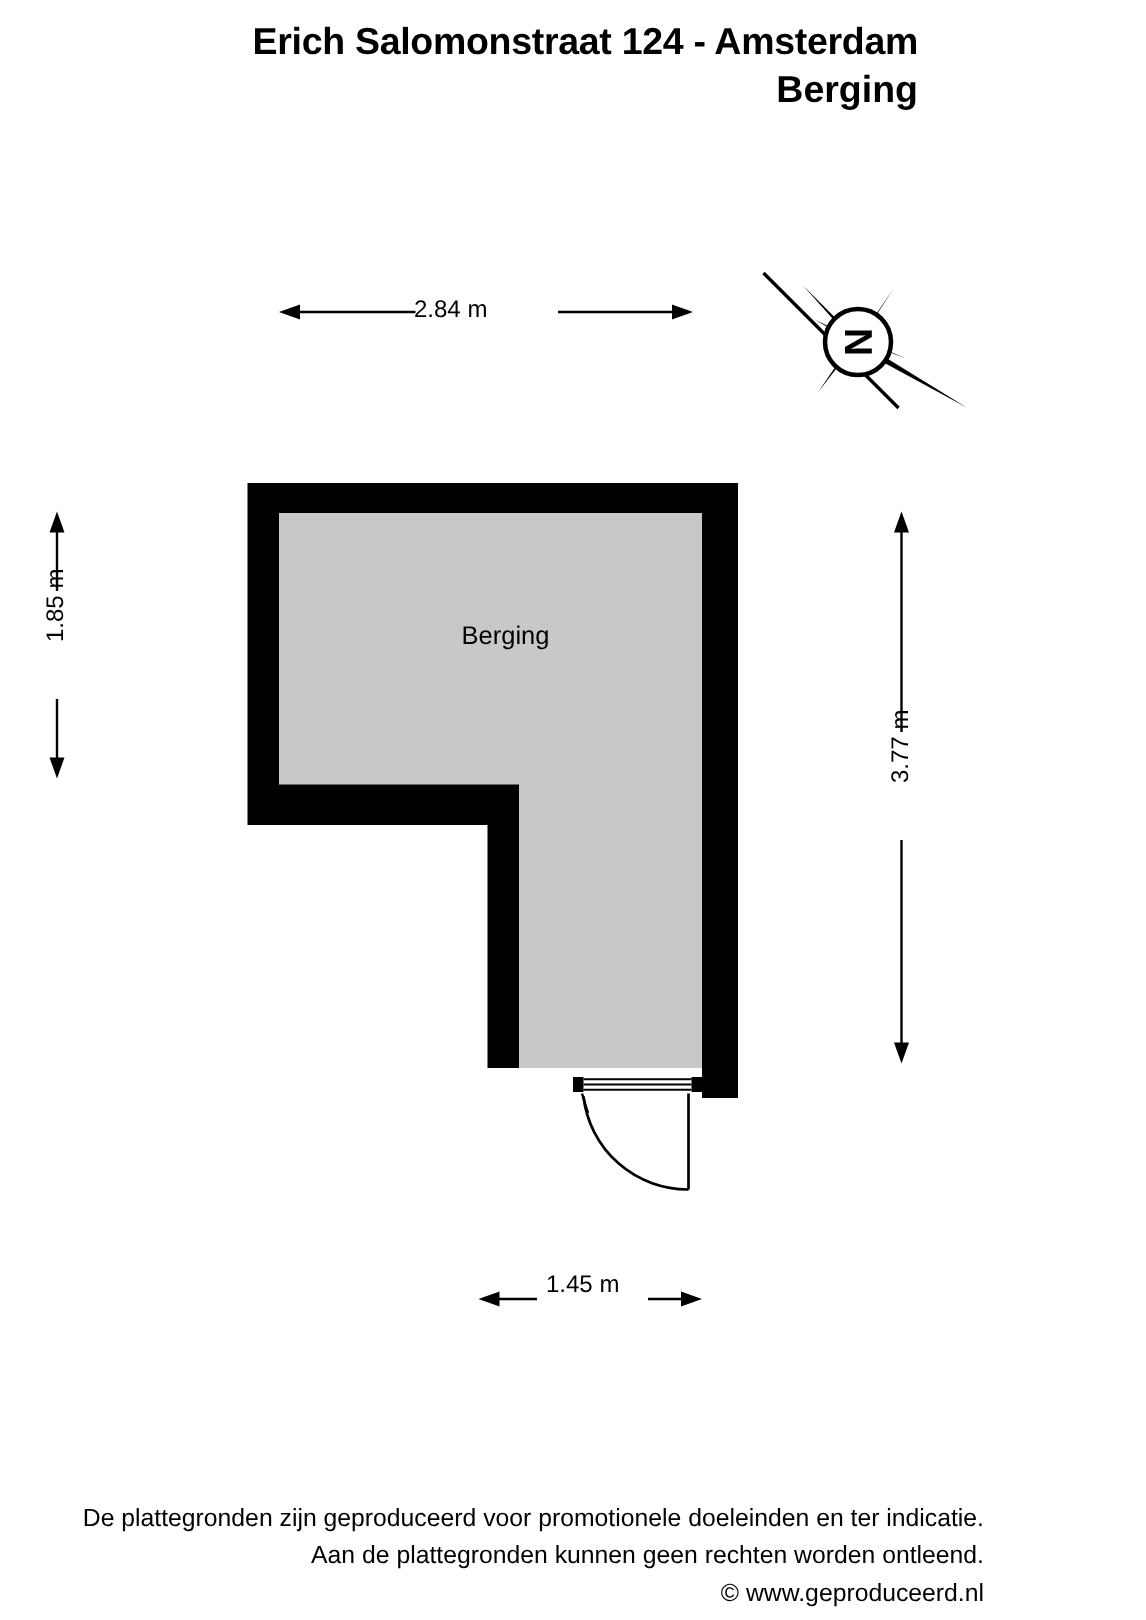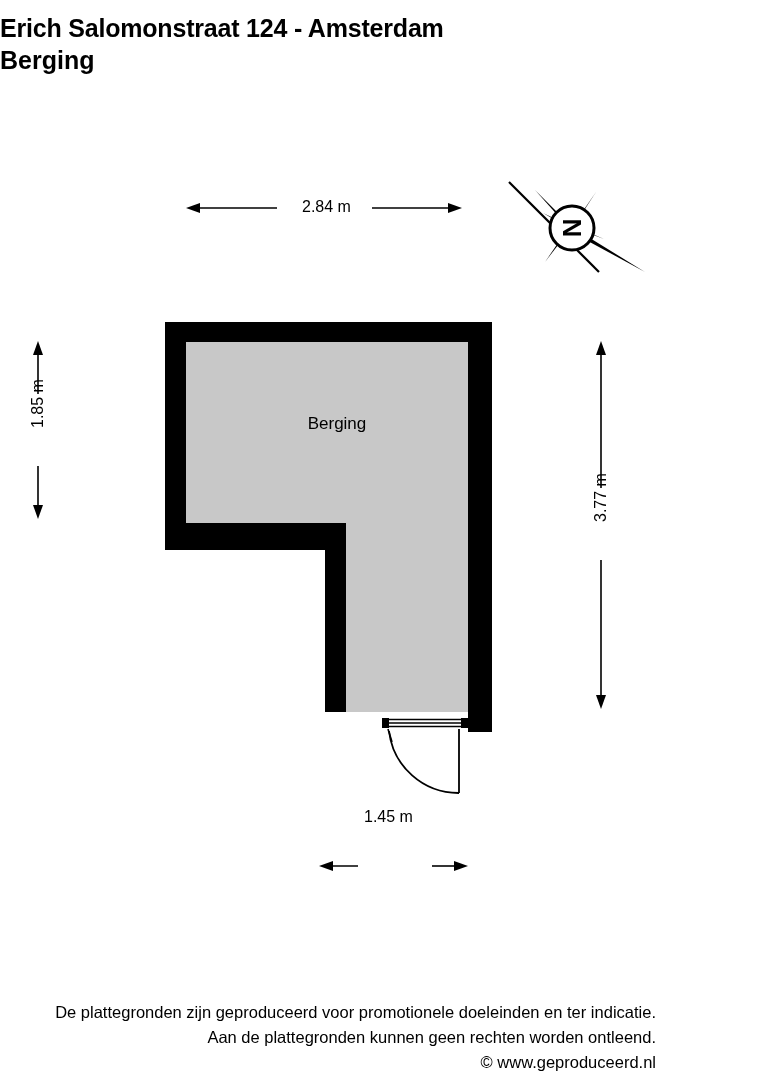--- a/index.html
+++ b/index.html
@@ -15,21 +15,21 @@
     font-family: "Liberation Sans", sans-serif;
     color: #000000;
   }
 
   
   #title-block {
     position: absolute;
     left: 0;
     top: 12px;
     width: 612px;
-    text-align: left;
+    text-align: right;
   }
   #title-line-1 {
     font-size: 25px;
     font-weight: bold;
     letter-spacing: -0.2px;
     line-height: 32px;
   }
   #title-line-2 {
     font-size: 25px;
     font-weight: bold;
@@ -46,26 +46,26 @@
   }
 
   
   .dim-label {
     position: absolute;
     font-size: 16px;
     color: #000;
     white-space: nowrap;
   }
   #dim-top-label {
-    left: 302px;
+    left: 276px;
     top: 198px;
   }
   #dim-bottom-label {
     left: 364px;
-    top: 808px;
+    top: 848px;
   }
   #dim-left-label {
     left: 24px;
     top: 399px;
     transform: rotate(-90deg);
     transform-origin: 17px 12px;
   }
   #dim-right-label {
     left: 587px;
     top: 493px;

